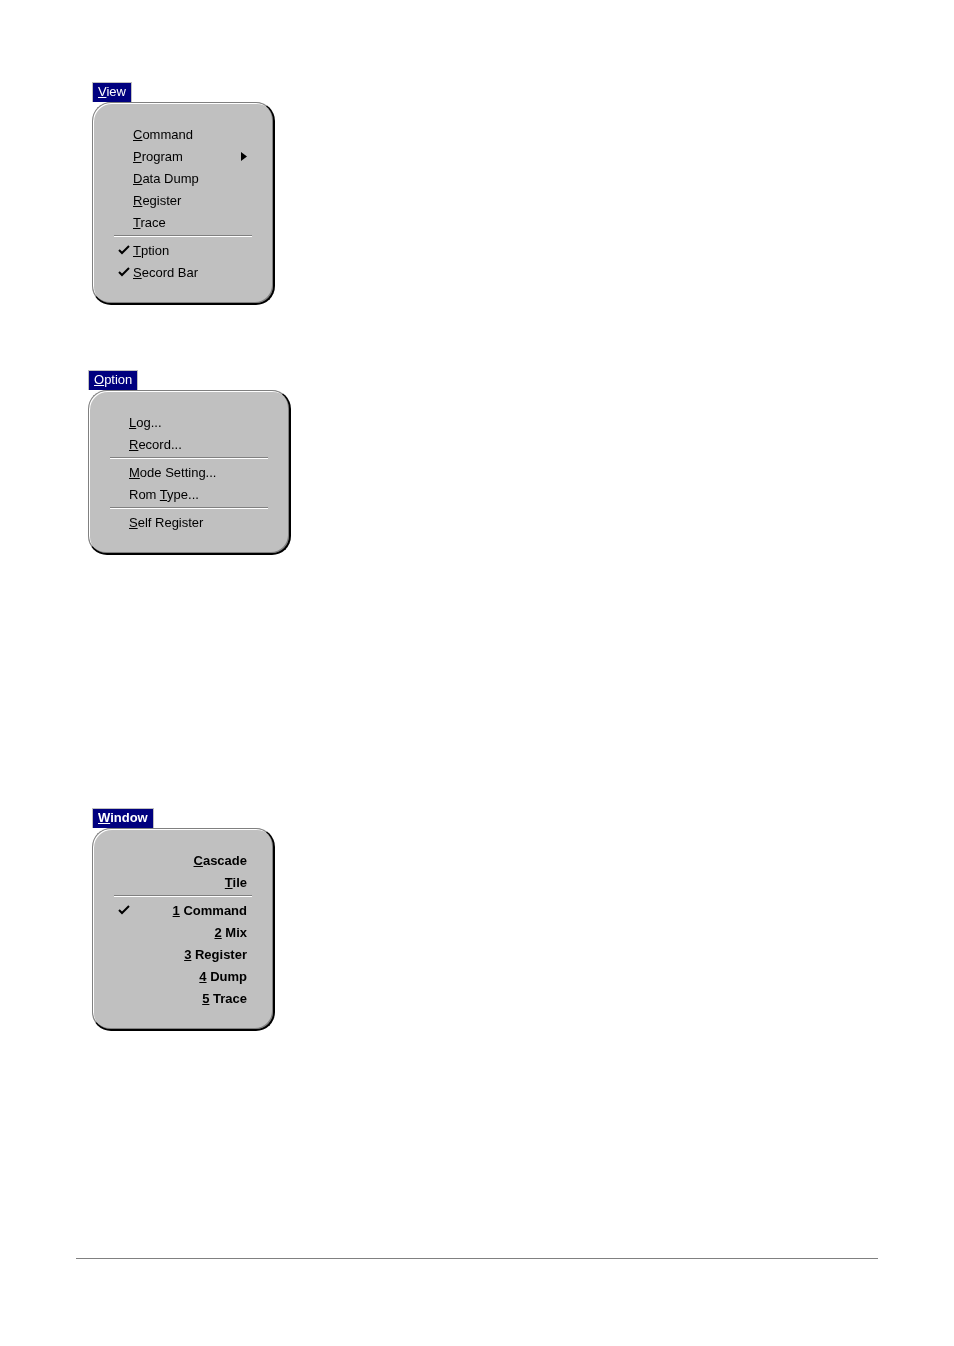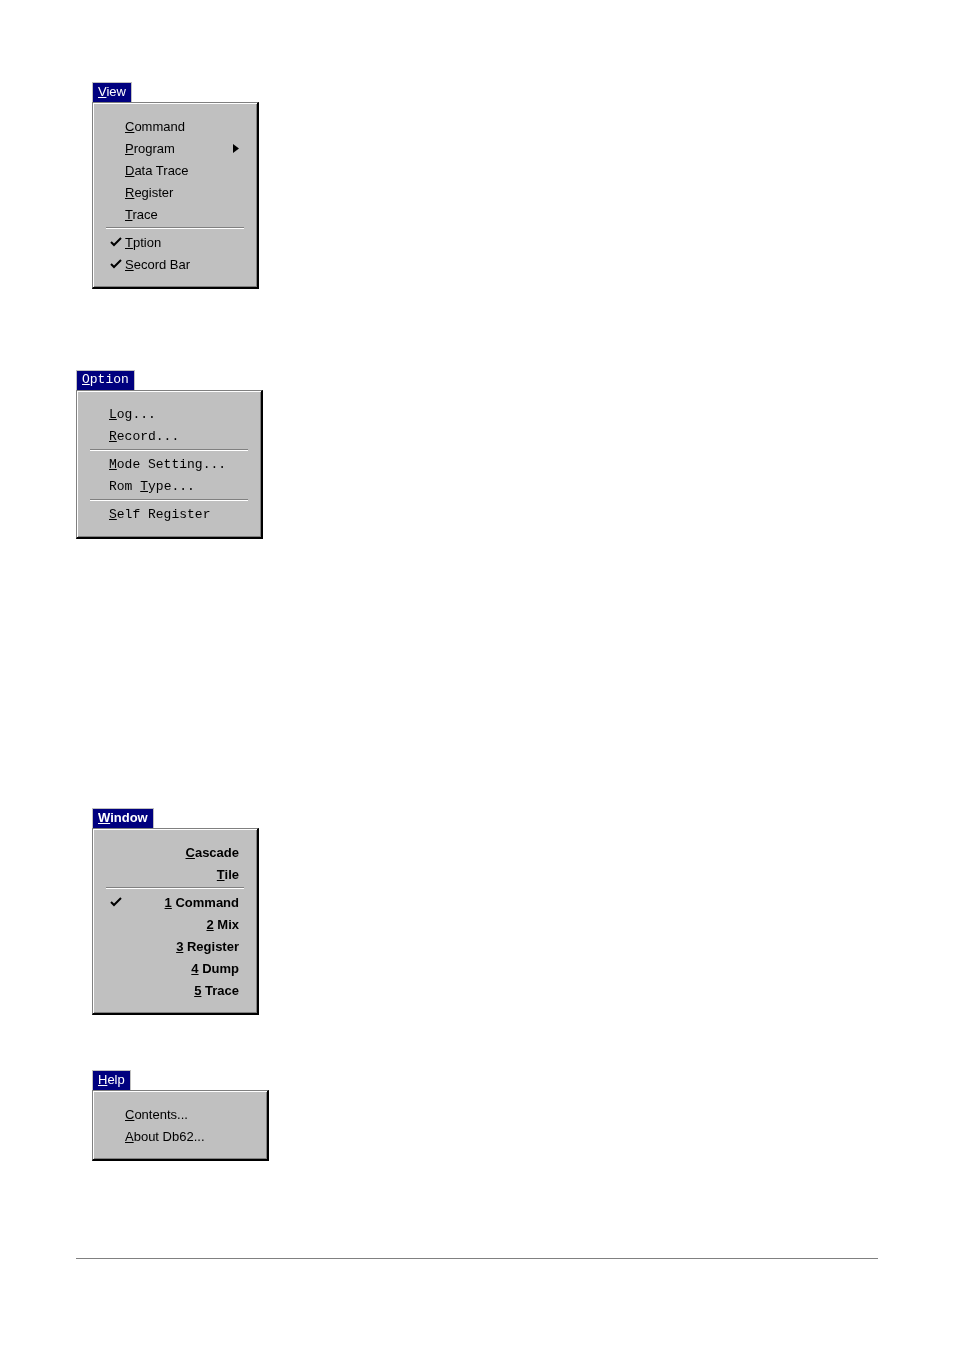--- a/index.html
+++ b/index.html
@@ -35,22 +35,23 @@
     font-size: 13px;
   }
   .menu-title .ul { text-decoration: underline; }
 
   .menu-body {
     background: #c0c0c0;
     border-top: 1px solid #808080;
     border-left: 1px solid #808080;
     border-right: 2px solid #000000;
     border-bottom: 2px solid #000000;
-    padding: 12px;
+    padding: 20px;
     box-shadow: inset 1px 1px 0 #ffffff, inset -1px -1px 0 #808080;
+    border-radius: 19px;
   }
 
   .menu-inner {
     background: #c0c0c0;
   }
 
   .menu-row {
     display: flex;
     align-items: center;
     padding: 1px 6px 1px 2px;
@@ -92,21 +93,21 @@
     bottom: 86px;
     border-top: 1px solid #808080;
     border-bottom: 1px solid #ffffff;
     height: 0;
   }
 
   
   #view-block   { left: 92px; top: 82px; }
   #view-block   .menu-body { width: 140px; }
 
-  #option-block { left: 76px; top: 370px; font-family: Liberation Mono, monospace; }
+  #option-block { left: 88px; top: 370px; }
   #option-block .menu-body { width: 160px; }
 
   #window-block { left: 92px; top: 808px; font-weight: bold; }
   #window-block .menu-body { width: 140px; text-align: right; }
 
   #help-block   { left: 92px; top: 1070px; }
   #help-block   .menu-body { width: 150px; }
 
 </style>
 </head>
@@ -132,21 +133,21 @@
           <span class="label"><span class="ul">P</span><span>rogram</span></span>
           <span class="arrow-col">
             <svg width="6" height="9" viewBox="0 0 6 9">
                 <polygon points="0,0 6,4.5 0,9" fill="#000"></polygon>
               </svg>
           </span>
         </div>
 
         <div class="menu-row">
           <span class="check-col"></span>
-          <span class="label"><span class="ul">D</span><span>ata Trace</span></span>
+          <span class="label"><span class="ul">D</span><span>ata Dump</span></span>
           <span class="arrow-col"></span>
         </div>
 
         <div class="menu-row">
           <span class="check-col"></span>
           <span class="label"><span class="ul">R</span><span>egister</span></span>
           <span class="arrow-col"></span>
         </div>
 
         <div class="menu-row">
@@ -259,35 +260,16 @@
         </div>
         <div class="menu-row">
           <span class="check-col"></span>
           <span class="label"><span class="ul">5</span><span> Trace</span></span>
         </div>
 
       </div>
     </div>
   </div>
 
-  <div id="help-block" class="menu-block">
-    <div class="menu-title">
-      <span class="ul">H</span><span>elp</span>
-    </div>
-    <div class="menu-body">
-      <div class="menu-inner">
-
-        <div class="menu-row">
-          <span class="check-col"></span>
-          <span class="label"><span class="ul">C</span><span>ontents...</span></span>
-        </div>
-        <div class="menu-row">
-          <span class="check-col"></span>
-          <span class="label"><span class="ul">A</span><span>bout Db62...</span></span>
-        </div>
-
-      </div>
-    </div>
-  </div>
 
   <div class="footer-line"></div>
 
 </div>
 
 </body></html>

